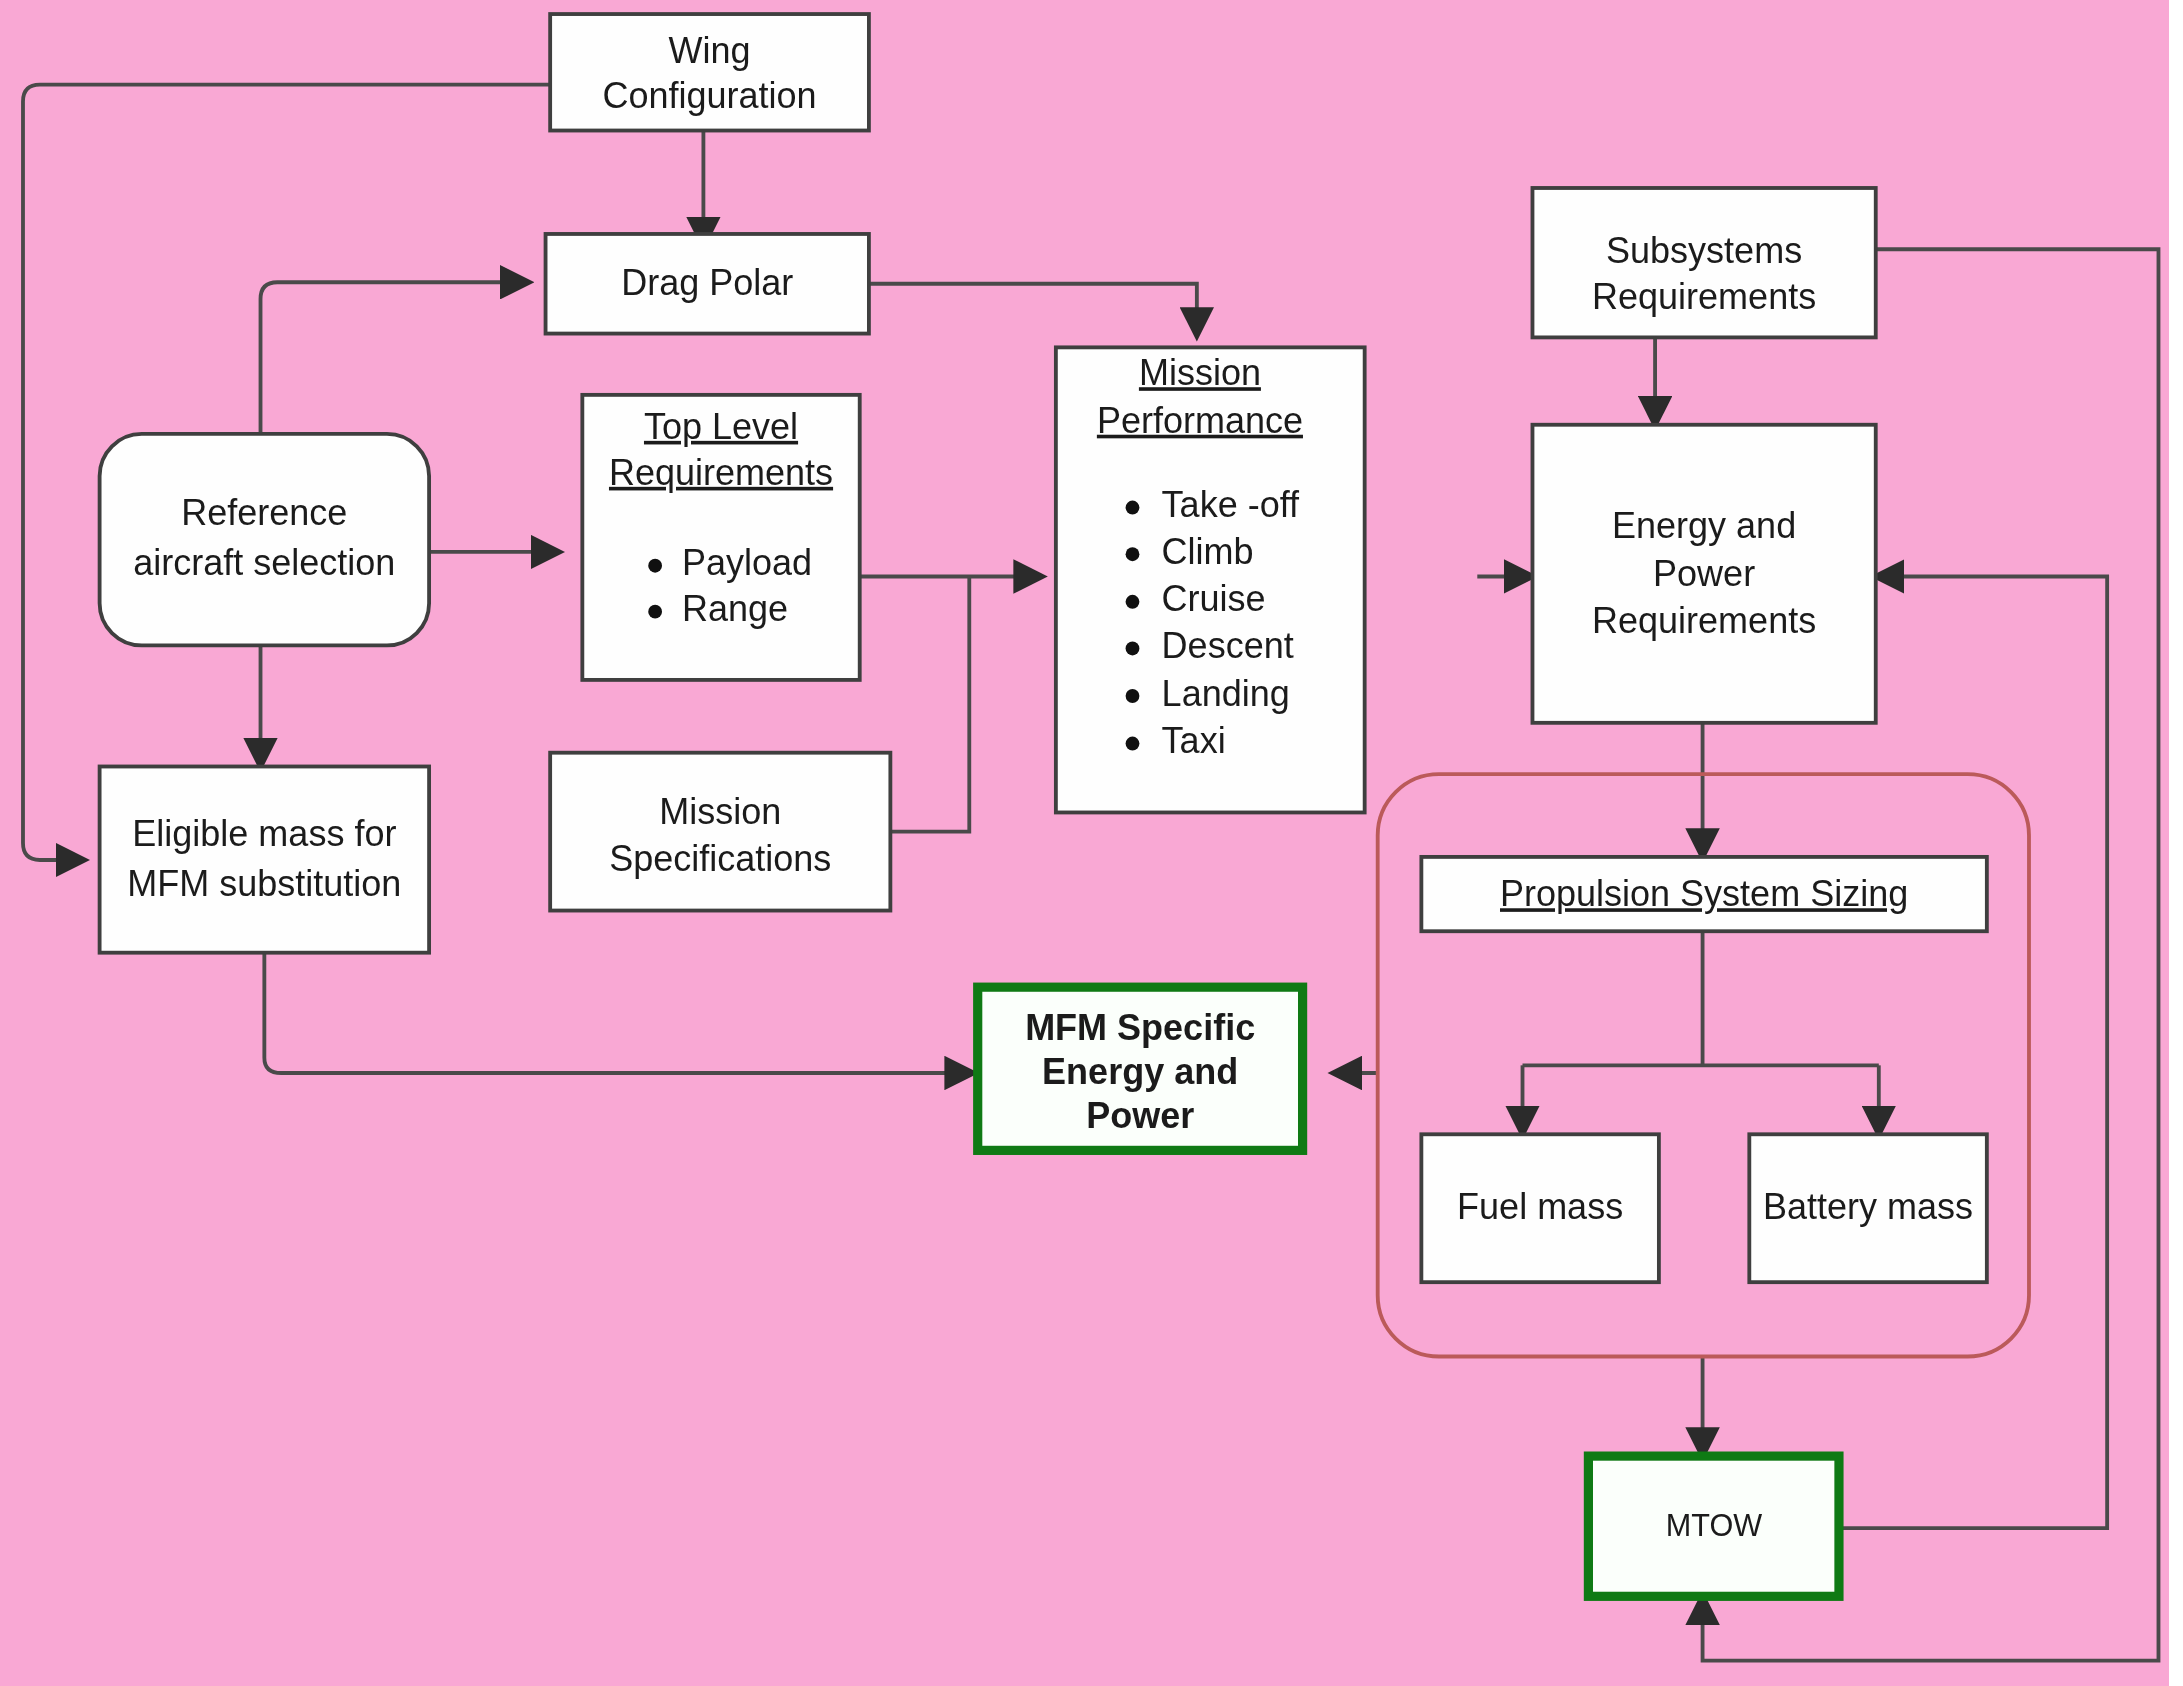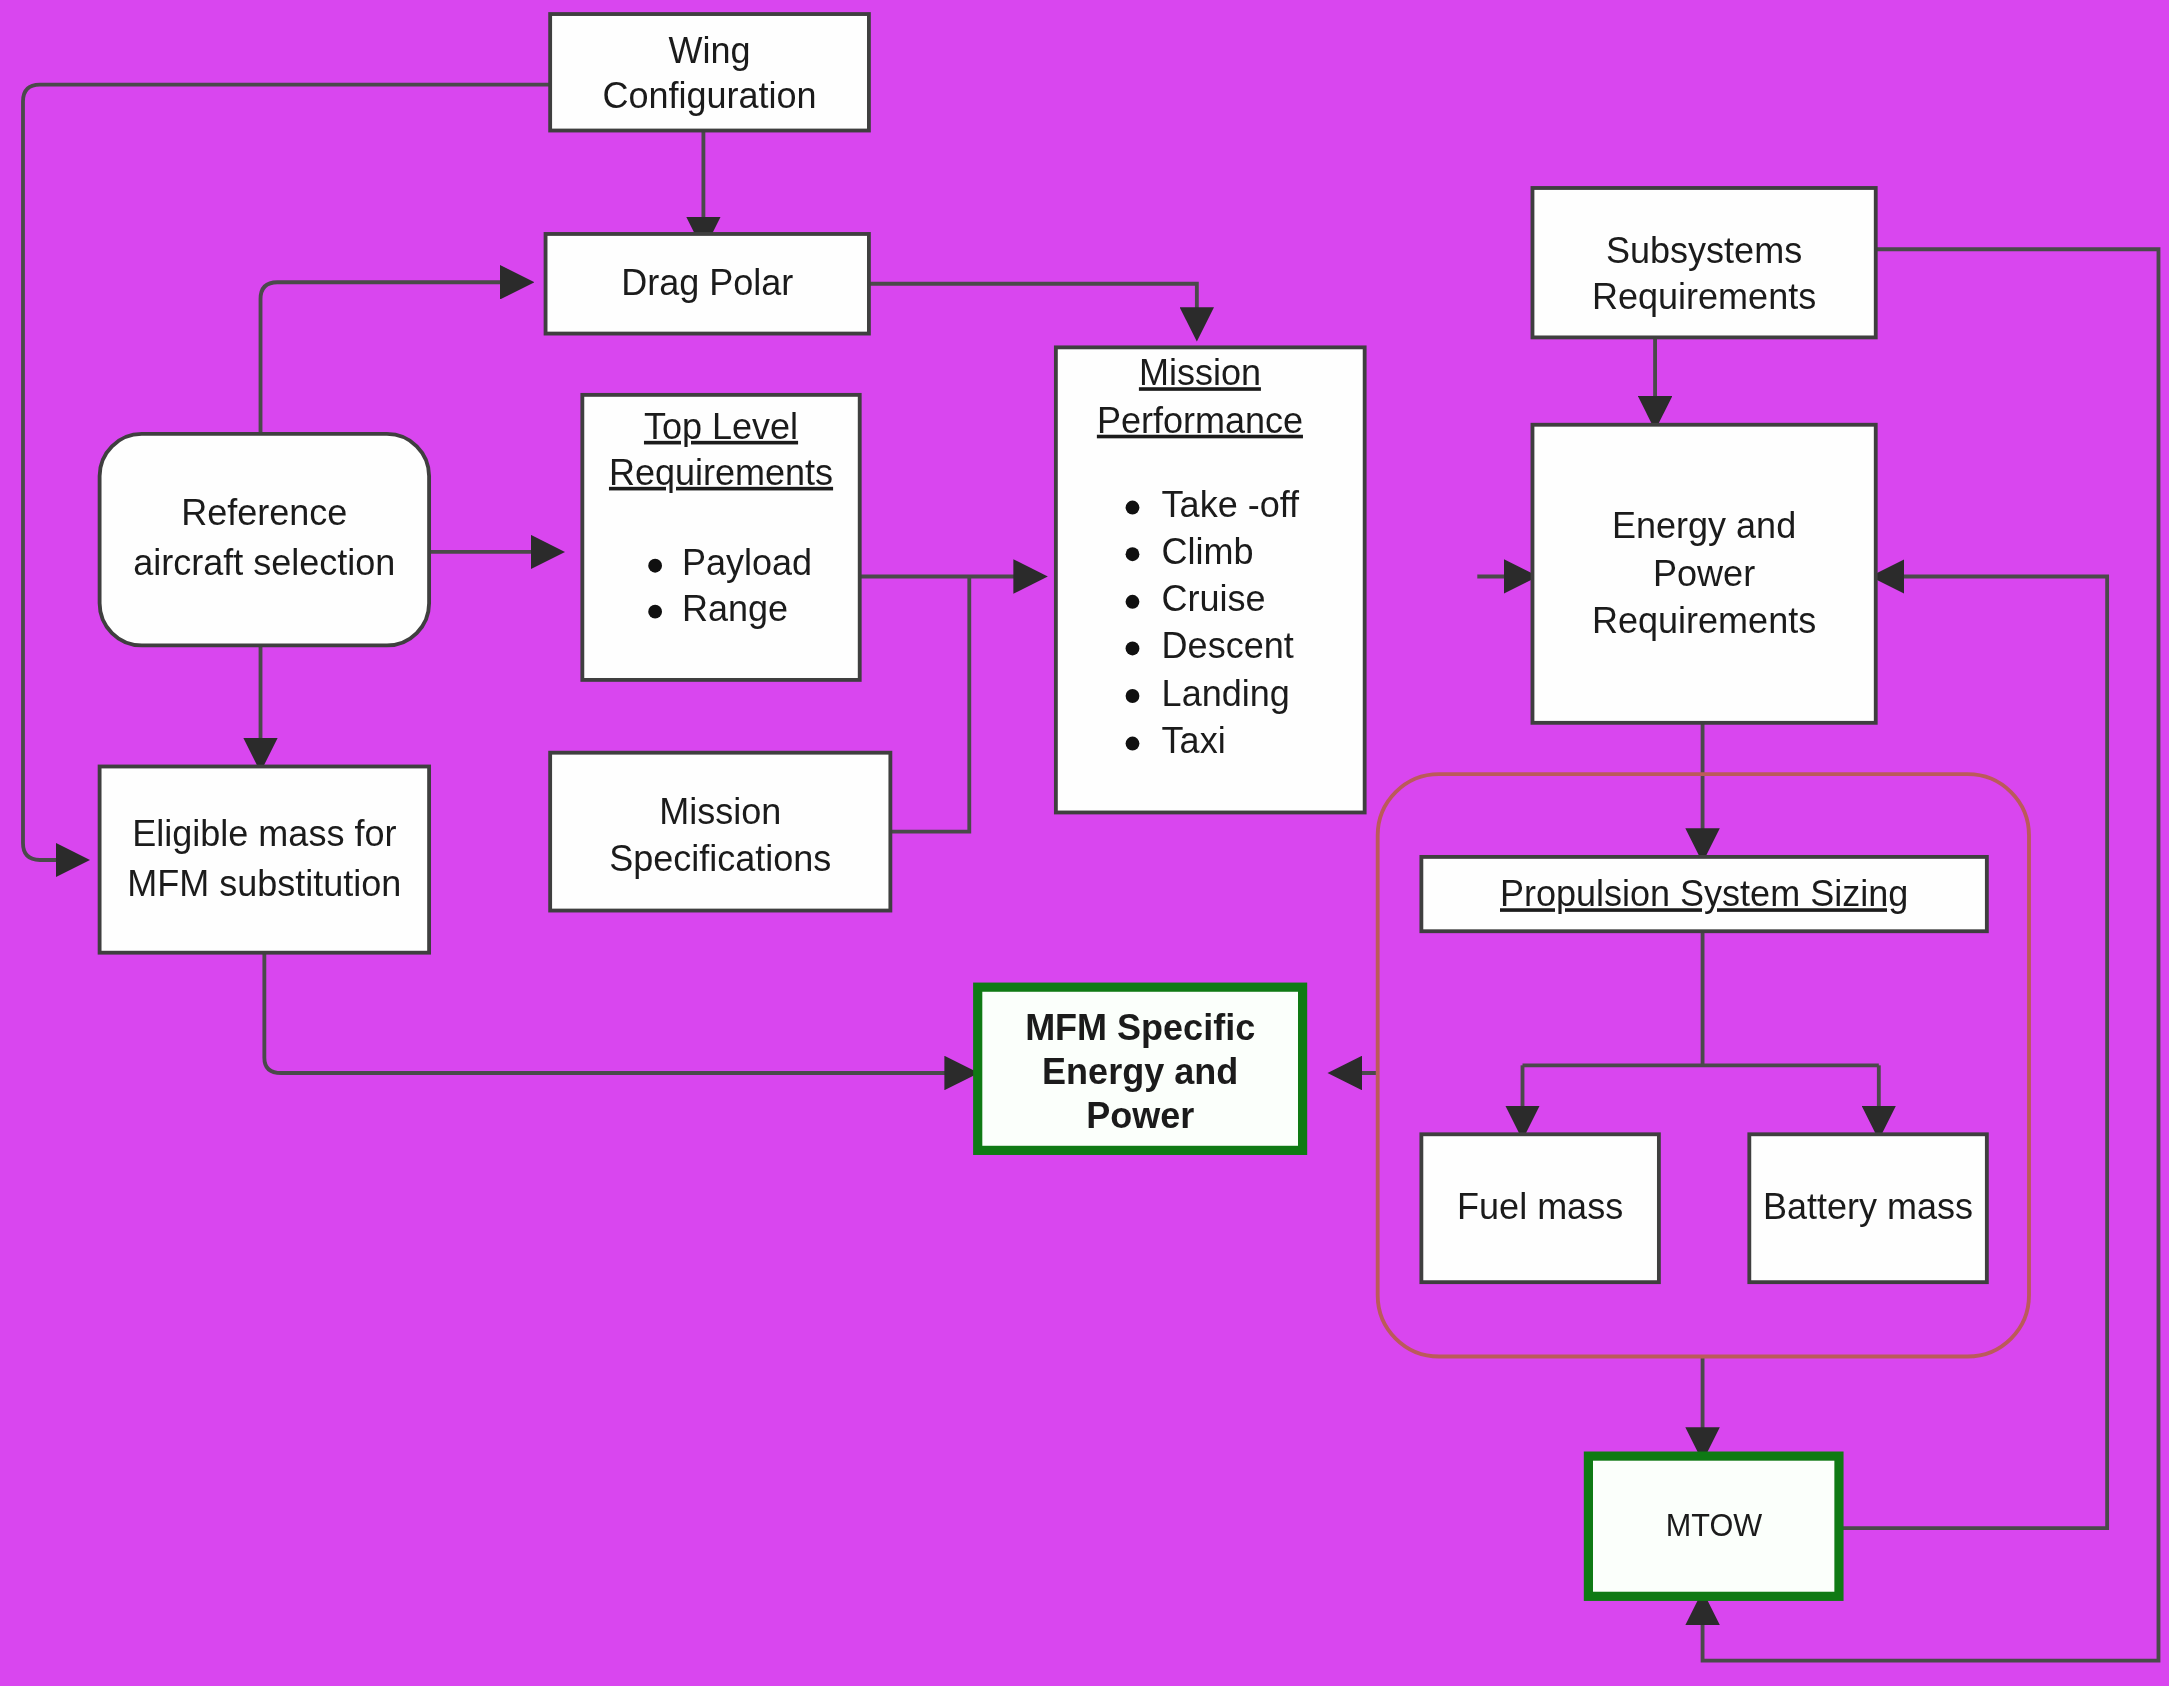--- a/index.html
+++ b/index.html
@@ -1,17 +1,17 @@
 <!DOCTYPE html>
 <html style="font-size:12.3px"><head>
 <meta charset="utf-8">
 <style>
   html,body{margin:0;padding:0;background:#ffffff;}
   body{font-family:"Liberation Sans",sans-serif;}
-  #stage{position:relative;width:2169px;height:1687px;background:#d946ef;overflow:hidden;}
+  #stage{position:relative;width:2169px;height:1687px;background:#f9a8d4;overflow:hidden;}
   svg.flow{position:absolute;top:0;left:0;width:2183px;height:1687px;}
   .node-rect{fill:#fefefe;stroke:#3f3f3f;stroke-width:5;}
   .node-rect.rounded{rx:55;ry:55;}
   .node-green{fill:#fbfffb;stroke:#0f7a14;stroke-width:12;}
   .group-red{fill:none;stroke:#bb5a5a;stroke-width:5;rx:80;ry:80;}
   .conn{fill:none;stroke:#4a4a4a;stroke-width:5;stroke-linecap:butt;stroke-linejoin:miter;}
   .lbl{font-family:"Liberation Sans",sans-serif;fill:#1b1b1b;font-size:47px;}
   .lbl.under{text-decoration:underline;}
   .lbl.bold{font-weight:bold;}
   .lbl.small{font-size:40px;}

